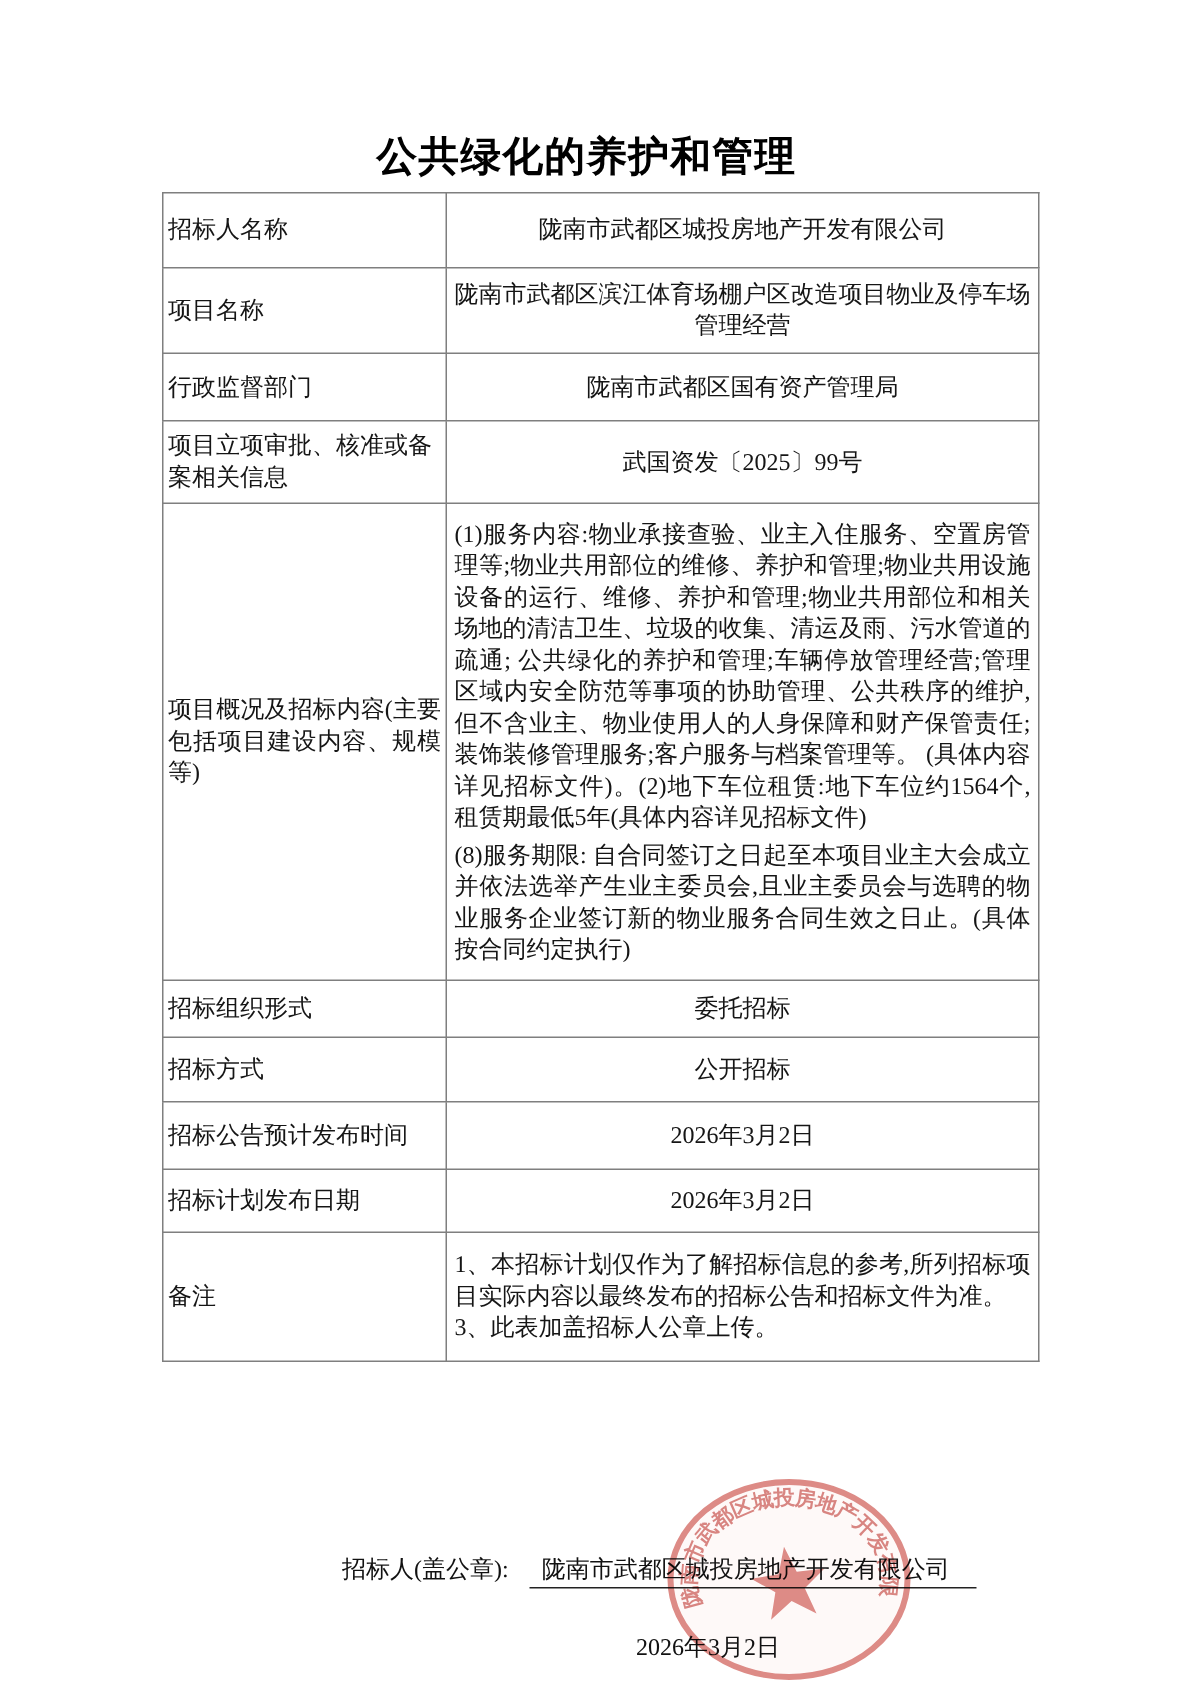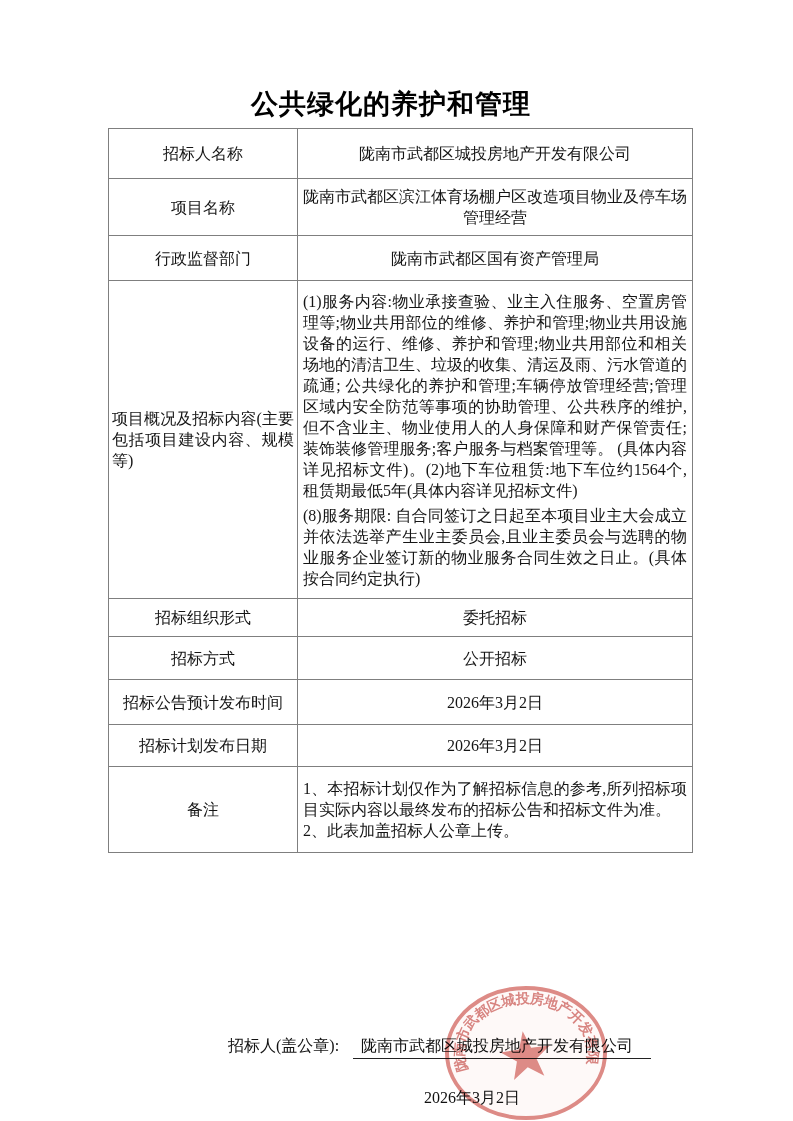--- a/index.html
+++ b/index.html
@@ -15,21 +15,21 @@
   }
   table.plan{
     position:absolute;left:108px;top:128px;
     border-collapse:collapse;table-layout:fixed;width:566px;
   }
   table.plan td{
     border:1px solid #7f7f7f;
     font-size:16px;line-height:21px;color:#151515;
     vertical-align:middle;overflow:hidden;
   }
-  td.lbl{width:182px;text-align:center;padding:2px 3px;}
+  td.lbl{width:182px;text-align:left;padding:2px 3px;}
   td.lbl.just{text-align:justify;text-justify:inter-ideograph;}
   td.val{width:384px;text-align:center;padding:2px 5px;}
   td.val.long{text-align:justify;text-justify:inter-ideograph;vertical-align:middle;padding:4px 5px;}
   td.val.long p{margin:0 0 4px 0;}
   td.val.long p:last-child{margin:0;}
   td.val.notes p{margin:0;}
   tr.r1{height:50px;} tr.r2{height:57px;} tr.r3{height:45px;} tr.r4{height:55px;}
   tr.r5{height:318px;} tr.r6{height:33px;} tr.r7{height:43px;} tr.r8{height:38px;}
   tr.r9{height:43px;} tr.r10{height:45px;} tr.r11{height:42px;} tr.r12{height:86px;}
   .sig-line{
@@ -61,20 +61,24 @@
       <td class="val">陇南市武都区城投房地产开发有限公司</td>
     </tr>
     <tr class="r2">
       <td class="lbl">项目名称</td>
       <td class="val">陇南市武都区滨江体育场棚户区改造项目物业及停车场管理经营</td>
     </tr>
     <tr class="r3">
       <td class="lbl">行政监督部门</td>
       <td class="val">陇南市武都区国有资产管理局</td>
     </tr>
+    <tr class="r4">
+      <td class="lbl">项目立项审批、核准或备案相关信息</td>
+      <td class="val">武国资发〔2025〕99号</td>
+    </tr>
     <tr class="r5">
       <td class="lbl just">项目概况及招标内容(主要包括项目建设内容、规模等)</td>
       <td class="val long">
         <p>(1)服务内容:物业承接查验、业主入住服务、空置房管理等;物业共用部位的维修、养护和管理;物业共用设施设备的运行、维修、养护和管理;物业共用部位和相关场地的清洁卫生、垃圾的收集、清运及雨、污水管道的疏通; 公共绿化的养护和管理;车辆停放管理经营;管理区域内安全防范等事项的协助管理、公共秩序的维护,但不含业主、物业使用人的人身保障和财产保管责任;装饰装修管理服务;客户服务与档案管理等。 (具体内容详见招标文件)。(2)地下车位租赁:地下车位约1564个,租赁期最低5年(具体内容详见招标文件)</p>
         <p>(8)服务期限: 自合同签订之日起至本项目业主大会成立并依法选举产生业主委员会,且业主委员会与选聘的物业服务企业签订新的物业服务合同生效之日止。(具体按合同约定执行)</p>
       </td>
     </tr>
     <tr class="r8">
       <td class="lbl">招标组织形式</td>
       <td class="val">委托招标</td>
@@ -88,21 +92,21 @@
       <td class="val">2026年3月2日</td>
     </tr>
     <tr class="r11">
       <td class="lbl">招标计划发布日期</td>
       <td class="val">2026年3月2日</td>
     </tr>
     <tr class="r12">
       <td class="lbl">备注</td>
       <td class="val long notes">
         <p>1、本招标计划仅作为了解招标信息的参考,所列招标项目实际内容以最终发布的招标公告和招标文件为准。</p>
-        <p>2、此表加盖招标人公章上传。</p>
+        <p>3、此表加盖招标人公章上传。</p>
       </td>
     </tr>
   </tbody>
 </table>
 
 <div class="sig-line">
   <span>招标人(盖公章):</span><span class="sig-name">陇南市武都区城投房地产开发有限公司</span>
 </div>
 
 <div class="sig-date">2026年3月2日</div>

